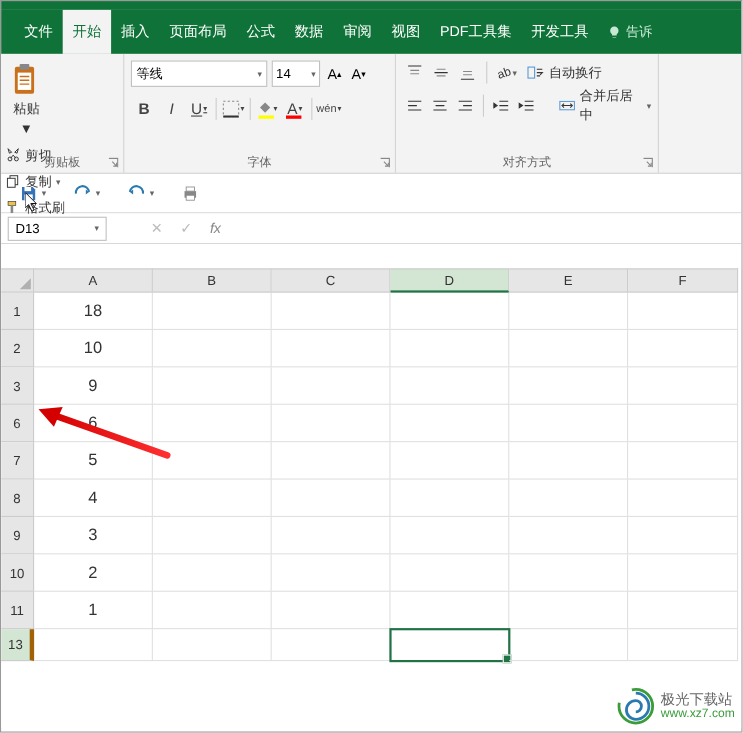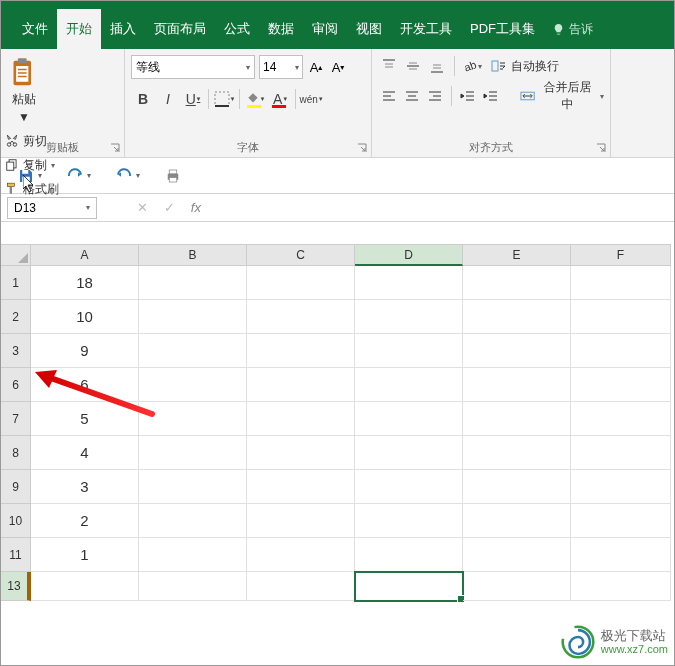--- a/index.html
+++ b/index.html
@@ -11,21 +11,21 @@
   .menu-item { color: #fff; font-size: 13px; padding: 0 9px; display: flex; align-items: center; cursor: pointer; }
   .menu-item.active { background: #f3f3f3; color: #0f7238; }
   .tell-me { color: #c6e8d4; font-size: 12px; display: flex; align-items: center; margin-left: 8px; gap: 4px; }
   .tell-me svg { fill: #c6e8d4; }
   
   .ribbon { height: 109px; background: #f3f3f3; display: flex; border-bottom: 1px solid #d4d4d4; position: relative; }
   .ribbon-group { border-right: 1px solid #d4d4d4; display: flex; flex-direction: column; position: relative; padding-bottom: 18px; }
   .group-label { position: absolute; bottom: 2px; left: 0; right: 0; text-align: center; font-size: 11px; color: #666; }
   .group-arrow { position: absolute; bottom: 4px; right: 4px; width: 10px; height: 10px; }
   
-  .clipboard { width: 124px; padding: 4px 4px 0 4px; display: flex; gap: 4px; }
+  .clipboard { width: 112px; padding: 4px 4px 0 4px; display: flex; gap: 4px; }
   .paste-big { display: flex; flex-direction: column; align-items: center; width: 38px; cursor: pointer; padding-top: 4px; }
   .paste-big svg { width: 28px; height: 32px; }
   .paste-big span { font-size: 12px; color: #333; margin-top: 2px; }
   .clip-col { display: flex; flex-direction: column; gap: 2px; padding-top: 2px; }
   .clip-item { display: flex; align-items: center; gap: 4px; font-size: 12px; color: #333; cursor: pointer; height: 22px; }
   
   .font-group { width: 247px; padding: 6px 6px 0 6px; }
   .font-row1 { display: flex; gap: 4px; align-items: center; }
   .font-name { width: 124px; height: 24px; border: 1px solid #c0c0c0; background: #fff; font-size: 12px; display: flex; align-items: center; padding: 0 4px; justify-content: space-between; }
   .font-size { width: 44px; height: 24px; border: 1px solid #c0c0c0; background: #fff; font-size: 12px; display: flex; align-items: center; padding: 0 3px; justify-content: space-between; }
@@ -36,21 +36,21 @@
   .bold { font-weight: bold; }
   .italic { font-style: italic; }
   .underline { text-decoration: underline; }
   .color-bar { position: absolute; bottom: 3px; left: 4px; width: 14px; height: 3px; }
   
   .align-group { width: 239px; padding: 6px 6px 0 6px; }
   .align-top { display: flex; gap: 2px; align-items: center; }
   .abtn { width: 22px; height: 22px; display: flex; align-items: center; justify-content: center; cursor: pointer; }
   .wrap-btn { display: flex; align-items: center; gap: 4px; font-size: 12px; color: #333; cursor: pointer; margin-left: 6px; height: 22px; }
   .align-bot { display: flex; gap: 2px; margin-top: 8px; align-items: center; }
-  .merge-btn { display: flex; align-items: center; gap: 4px; font-size: 12px; color: #333; cursor: pointer; margin-left: 16px; height: 22px; text-align: center; }
+  .merge-btn { display: flex; align-items: center; gap: 4px; font-size: 12px; color: #333; cursor: pointer; margin-left: 16px; height: 22px; }
   
   .num-group { width: 70px; padding: 6px 6px 0 6px; }
   .num-fmt { width: 60px; height: 24px; border: 1px solid #c0c0c0; background: #fff; font-size: 12px; display: flex; align-items: center; padding: 0 4px; }
   .num-row2 { display: flex; gap: 4px; margin-top: 8px; }
   
   .qat { height: 36px; background: #fff; border-bottom: 1px solid #d4d4d4; display: flex; align-items: center; padding-left: 16px; gap: 24px; }
   .qbtn { display: flex; align-items: center; cursor: pointer; gap: 3px; }
   .cursor-overlay { position: absolute; pointer-events: none; z-index: 10; }
   
   .name-fx { height: 28px; background: #fff; border-bottom: 1px solid #d4d4d4; display: flex; align-items: center; }
@@ -90,22 +90,22 @@
 
 <div class="menu-bar">
   <div class="menu-item">文件</div>
   <div class="menu-item active">开始</div>
   <div class="menu-item">插入</div>
   <div class="menu-item">页面布局</div>
   <div class="menu-item">公式</div>
   <div class="menu-item">数据</div>
   <div class="menu-item">审阅</div>
   <div class="menu-item">视图</div>
+  <div class="menu-item">PDF工具集</div>
   <div class="menu-item">开发工具</div>
-  <div class="menu-item">PDF工具集</div>
   <div class="tell-me">
     <svg width="13" height="13" viewBox="0 0 24 24">
         <path d="M9 21h6v-1H9v1zm3-19C8 2 5 5 5 9c0 2.4 1.2 4.5 3 5.7V17h8v-2.3c1.8-1.2 3-3.3 3-5.7 0-4-3-7-7-7z"></path>
       </svg>
     <span>告诉</span>
   </div>
 </div>
 
 <div class="ribbon">
 

